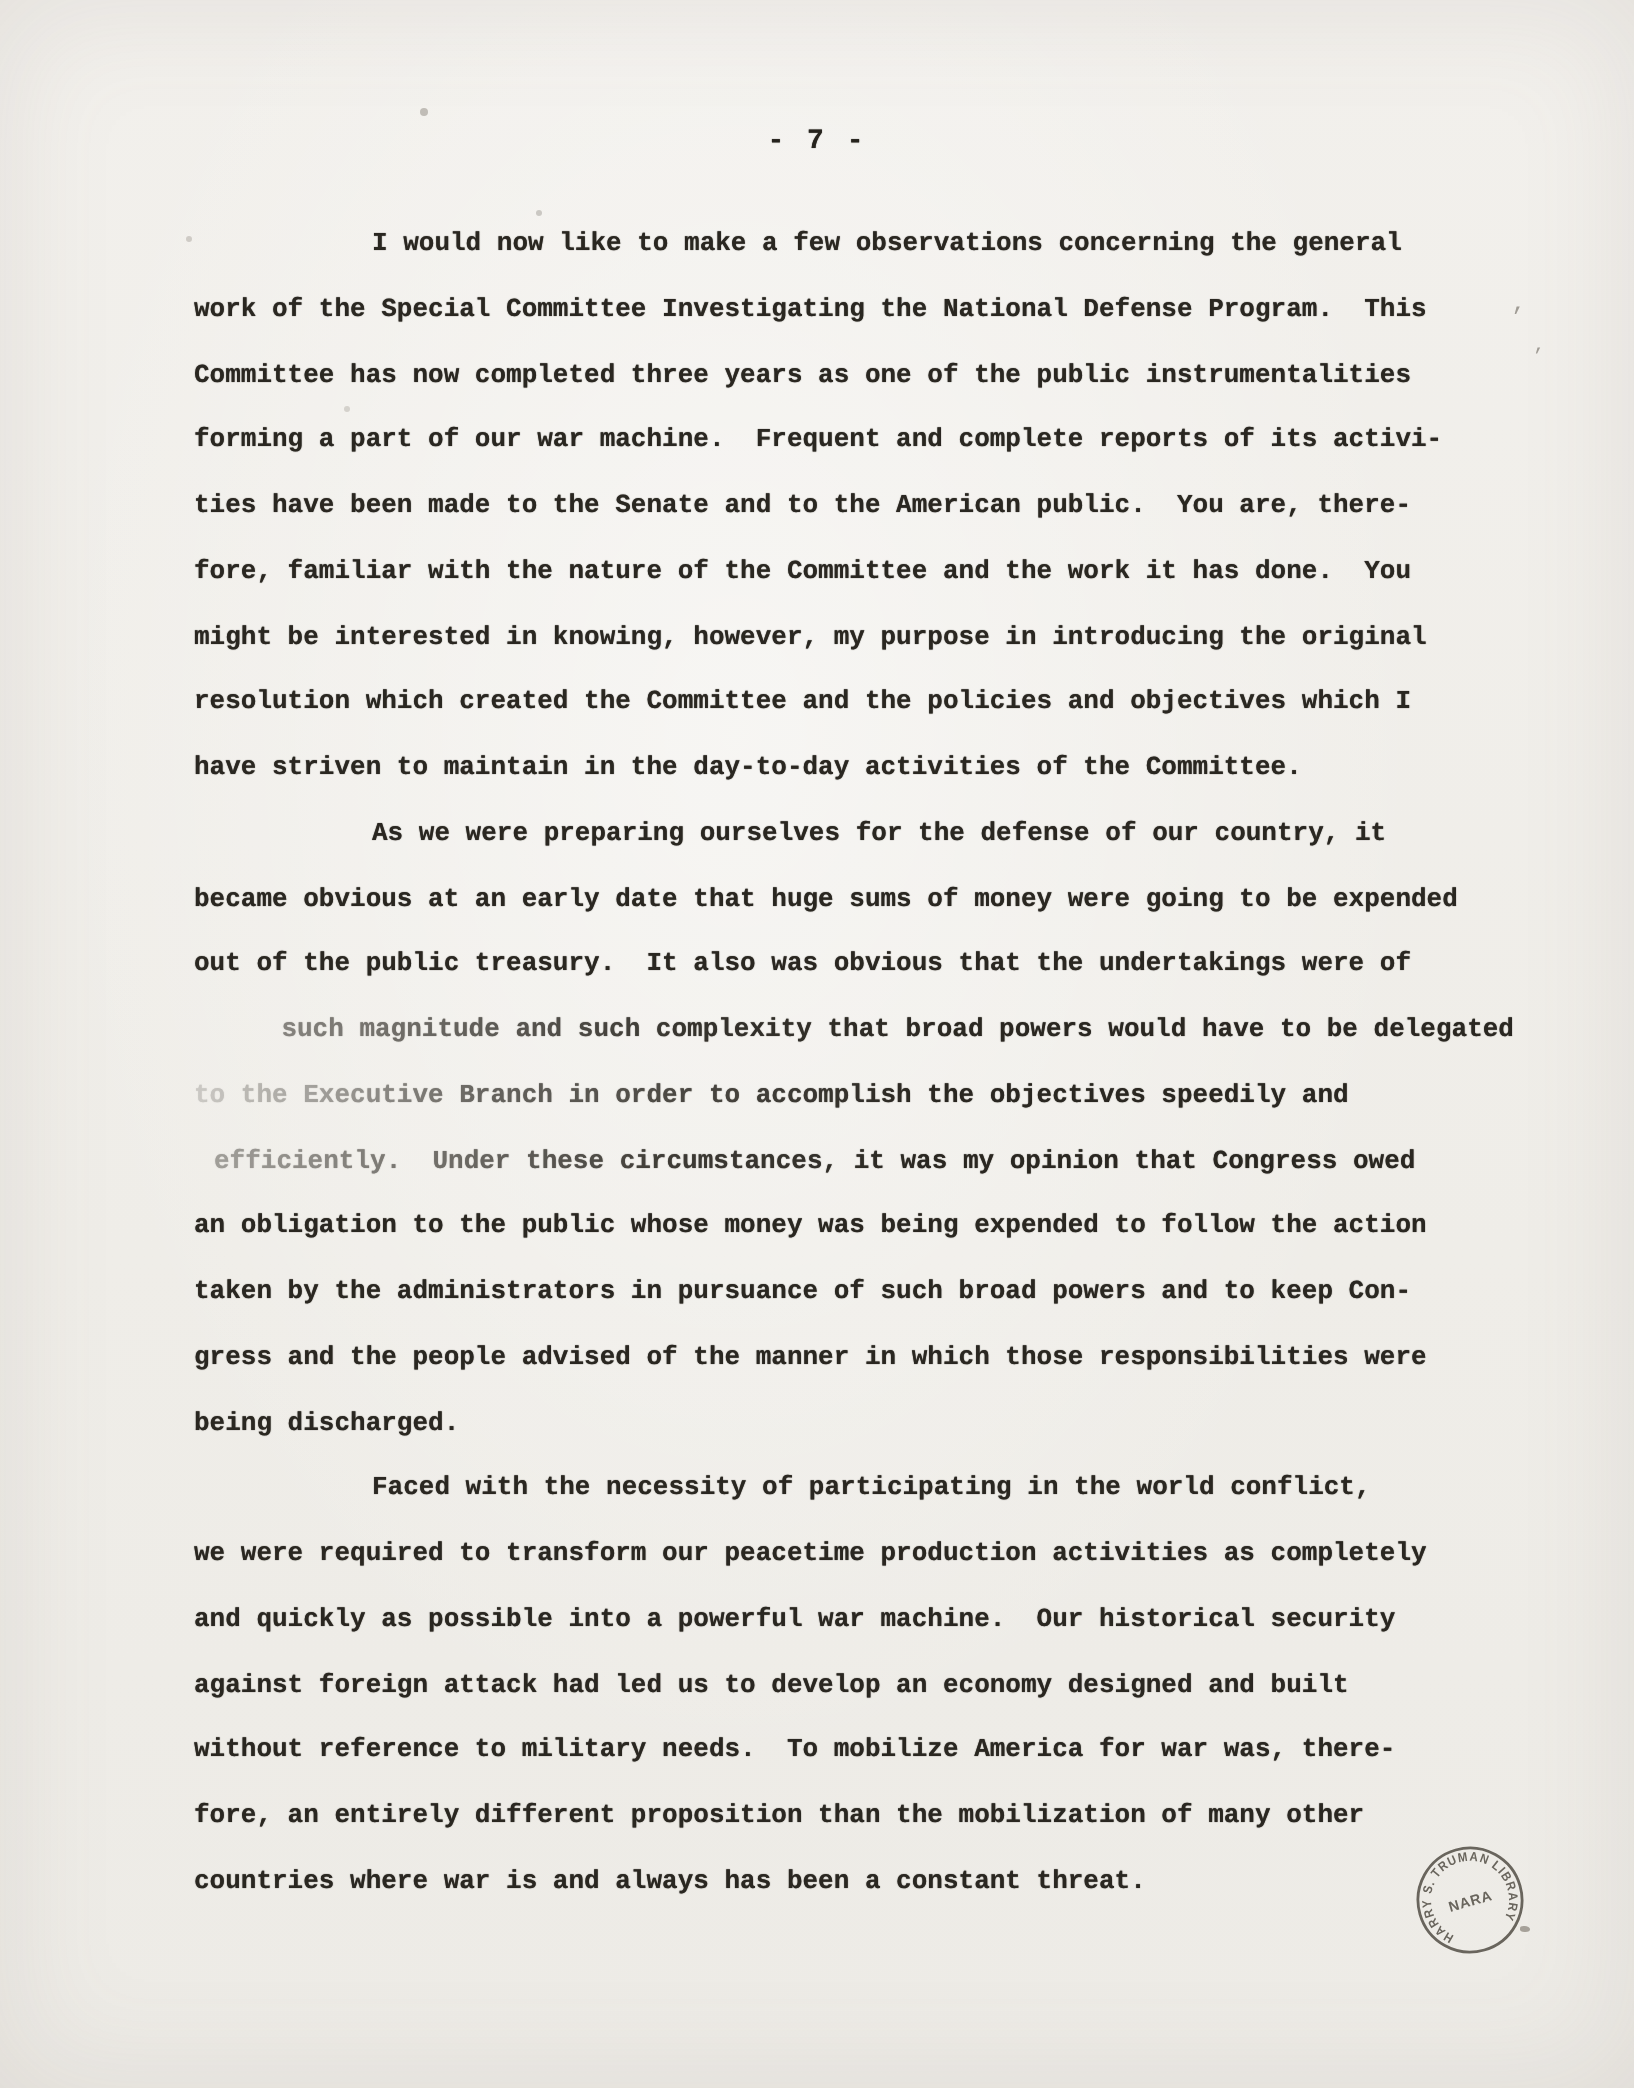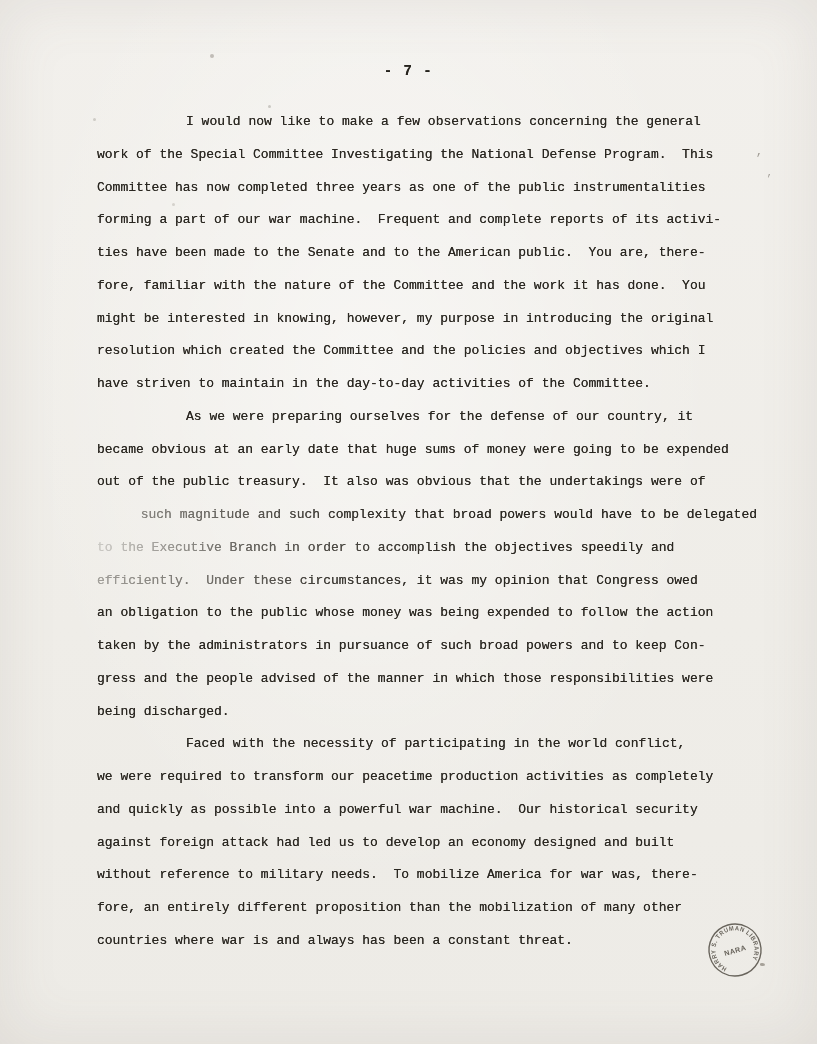--- a/index.html
+++ b/index.html
@@ -36,37 +36,38 @@
   .body-text {
     position: absolute;
     top: 106px;
     left: 97px;
     width: 660px;
     font-size: 13px;
     line-height: 32.75px;
     white-space: pre;
     text-shadow: 0 0 0.55px rgba(42,39,33,0.85);
   }
-  .para { margin: 0; padding: 0; }
+  .para { margin: 0; padding: 0; font-weight: bold; }
   .line { height: 32.75px; }
   .line.indent { padding-left: 89px; }
 
   
   .para:nth-child(2) .line:nth-child(4) {
     -webkit-mask-image: linear-gradient(90deg, rgba(0,0,0,0.45) 0%, rgba(0,0,0,0.95) 38%, #000 60%);
             mask-image: linear-gradient(90deg, rgba(0,0,0,0.45) 0%, rgba(0,0,0,0.95) 38%, #000 60%);
             text-align: right;
   }
   .para:nth-child(2) .line:nth-child(5) {
     -webkit-mask-image: linear-gradient(90deg, rgba(0,0,0,0.18) 0%, rgba(0,0,0,0.7) 22%, #000 55%);
             mask-image: linear-gradient(90deg, rgba(0,0,0,0.18) 0%, rgba(0,0,0,0.7) 22%, #000 55%);
   }
   .para:nth-child(2) .line:nth-child(6) {
     -webkit-mask-image: linear-gradient(90deg, rgba(0,0,0,0.4) 0%, rgba(0,0,0,0.9) 35%, #000 55%);
             mask-image: linear-gradient(90deg, rgba(0,0,0,0.4) 0%, rgba(0,0,0,0.9) 35%, #000 55%);
+            margin-left: 10px;
   }
 
   .stamp {
     position: absolute;
     left: 705px;
     top: 920px;
     width: 60px;
     height: 60px;
     transform: rotate(-16deg);
     opacity: 0.82;

